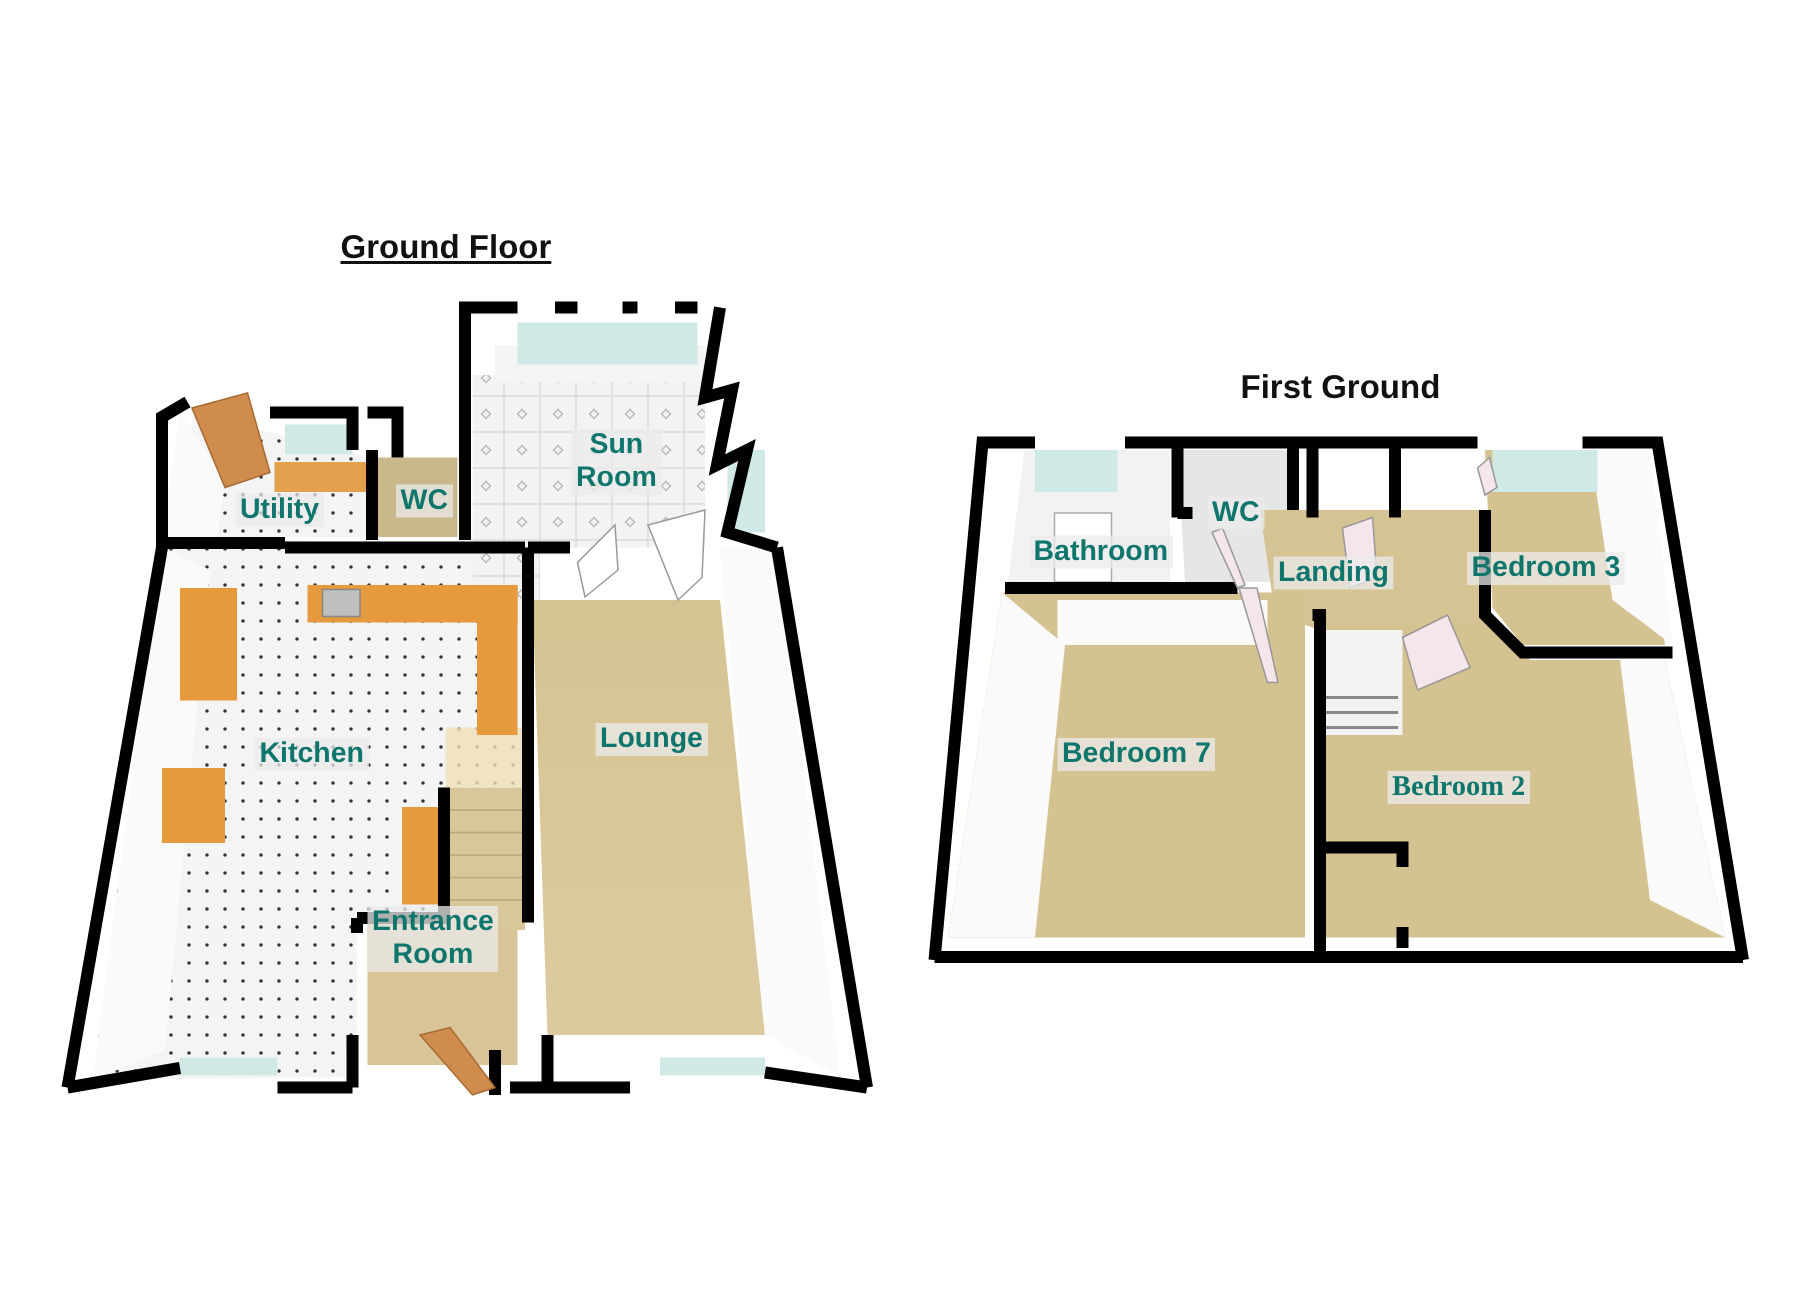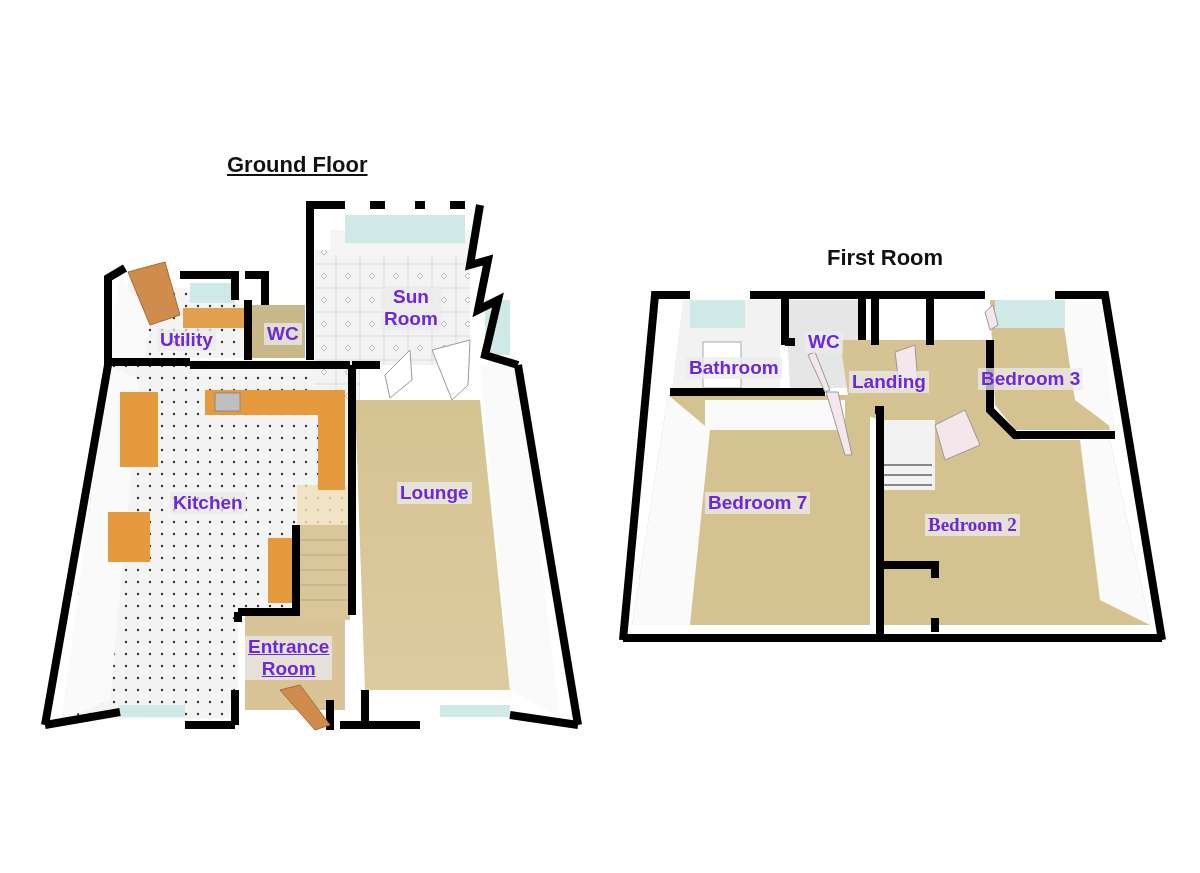--- a/index.html
+++ b/index.html
@@ -1,25 +1,25 @@
 <!DOCTYPE html>
 <html><head>
 <meta charset="utf-8">
 <style>
   html, body { margin:0; padding:0; background:#ffffff; }
   body { width:1200px; height:873px; position:relative; overflow:hidden; font-family:"Liberation Sans", sans-serif; }
   .floor-title { position:absolute; font-weight:bold; font-size:22px; color:#111; white-space:nowrap; }
   svg.plan { position:absolute; left:0; top:0; }
-  .room-label { position:absolute; font-weight:bold; font-size:19px; color:#6d28d9; background:rgba(235,235,235,0.75); padding:0 3px; line-height:22px; text-align:center; white-space:nowrap; }
+  .room-label { position:absolute; font-weight:bold; font-size:19px; color:#0f766e; background:rgba(235,235,235,0.75); padding:0 3px; line-height:22px; text-align:center; white-space:nowrap; }
 </style>
 </head>
 <body>
 
 <div class="floor-title" style="left:227px; top:152px;text-decoration:underline;">Ground Floor</div>
-<div class="floor-title" style="left:827px; top:245px;">First Room</div>
+<div class="floor-title" style="left:827px; top:245px;">First Ground</div>
 
 <svg class="plan" width="1200" height="873" viewBox="0 0 1200 873">
   <defs>
     <pattern id="dots" width="12" height="12" patternUnits="userSpaceOnUse">
       <rect width="12" height="12" fill="#f4f4f4"></rect>
       <circle cx="6" cy="6" r="1.2" fill="#333"></circle>
     </pattern>
     <pattern id="sunTile" width="24" height="24" patternUnits="userSpaceOnUse">
       <rect width="24" height="24" fill="#f3f3f3" stroke="#dcdcdc" stroke-width="1"></rect>
       <path d="M12 9 L15 12 L12 15 L9 12 Z" fill="none" stroke="#bbb" stroke-width="1"></path>
@@ -167,21 +167,21 @@
 </svg>
 
 <div class="room-label" style="left:157px; top:329px;">Utility</div>
 <div class="room-label" style="left:264px; top:323px;">WC</div>
 <div class="room-label" style="left:381px; top:286px;">
   <div>Sun</div>
   <div>Room</div>
 </div>
 <div class="room-label" style="left:170px; top:492px;">Kitchen</div>
 <div class="room-label" style="left:397px; top:482px;">Lounge</div>
-<div class="room-label" style="left:245px; top:636px;text-decoration:underline;">
+<div class="room-label" style="left:245px; top:604px;">
   <div>Entrance</div>
   <div>Room</div>
 </div>
 
 <div class="room-label" style="left:686px; top:357px;">Bathroom</div>
 <div class="room-label" style="left:805px; top:331px;">WC</div>
 <div class="room-label" style="left:849px; top:371px;">Landing</div>
 <div class="room-label" style="left:978px; top:368px;">Bedroom 3</div>
 <div class="room-label" style="left:705px; top:492px;">Bedroom 7</div>
 <div class="room-label" style="left:925px; top:514px;font-family:Liberation Serif, serif;">Bedroom 2</div>

